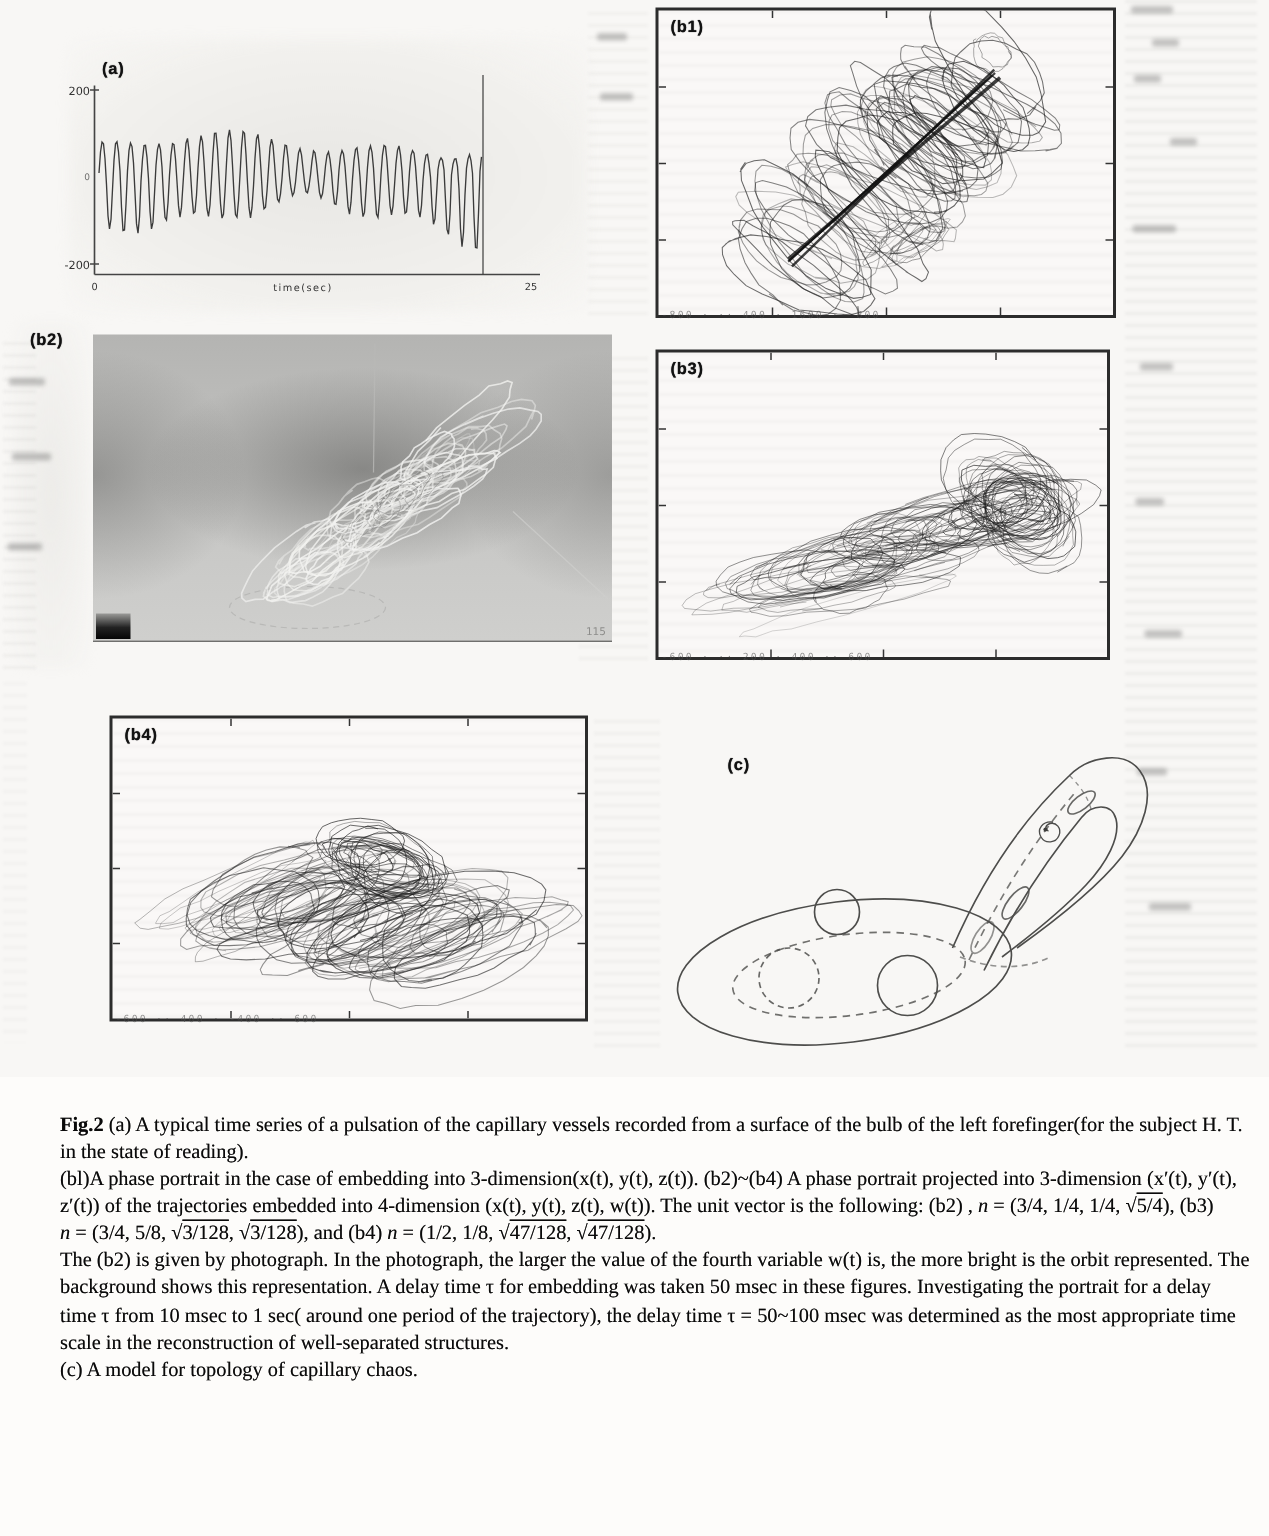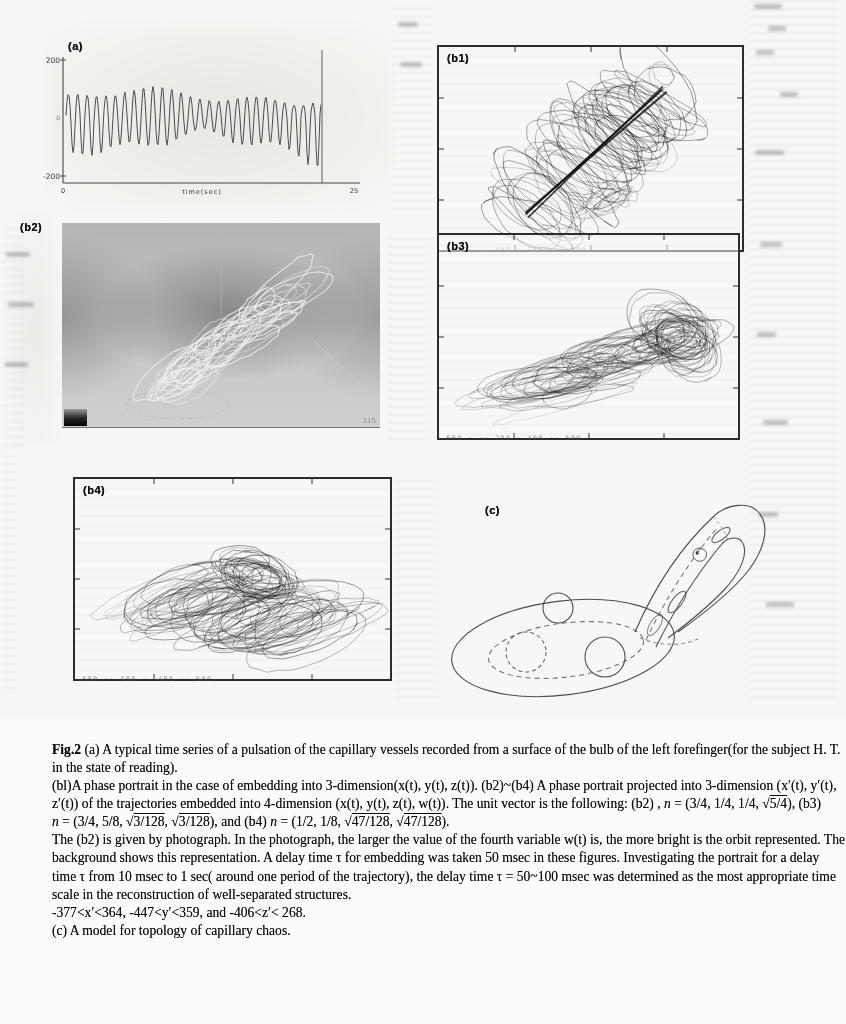--- a/index.html
+++ b/index.html
@@ -33,21 +33,21 @@
       radial-gradient(ellipse 58% 46% at 52% 44%, rgba(88,88,86,.55), rgba(0,0,0,0) 72%),
       radial-gradient(ellipse 42% 58% at 0% 46%,  rgba(104,104,102,.50), rgba(0,0,0,0) 70%),
       radial-gradient(ellipse 42% 58% at 100% 46%, rgba(104,104,102,.42), rgba(0,0,0,0) 70%),
       linear-gradient(180deg,#b4b4b2 0%,#c6c6c4 55%,#cfcfcd 100%);}
   .graybar{position:absolute;left:2px;bottom:1px;width:23px;height:17px;
            background:linear-gradient(180deg,#9a9a98 0%,#222 55%,#050505 100%);}
   .photonum{position:absolute;right:4px;bottom:2px;font-family:"DejaVu Sans",sans-serif;
             font-size:7px;color:#7d7d7b;opacity:.8;}
 
   .panelc{position:absolute;}
-  .caption{position:absolute;left:52px;top:741px;width:794px;font-size:13.6px;line-height:1.33;
+  .caption{position:absolute;left:40px;top:741px;width:794px;font-size:13.6px;line-height:1.33;
            color:#0a0a0a;text-shadow:0 0 .35px rgba(0,0,0,.55);}
   .caption p{margin:0;}
   .figlab{font-weight:bold;}
   .math{white-space:nowrap;}
   .ovl{text-decoration:overline;}
   svg{display:block;}
 </style>
 </head>
 <body>
 
@@ -92,21 +92,21 @@
       <text class="axnum" x="30" y="33" font-size="7.5" text-anchor="end">200</text>
       <text class="axnum" x="30" y="149" font-size="7.5" text-anchor="end">-200</text>
       <text class="axnum" x="30" y="90" font-size="6" text-anchor="end" opacity=".7">0</text>
       <text class="axnum" x="33" y="163" font-size="6.5" text-anchor="middle">0</text>
       <text class="axnum" x="324" y="163" font-size="6.5" text-anchor="middle">25</text>
       <text class="axnum" x="172" y="164" font-size="6.5" text-anchor="middle" letter-spacing="1">time(sec)</text>
     <polyline points="36.0,85.3 37.0,71.3 38.0,64.7 39.0,65.8 40.0,75.8 41.0,93.1 42.0,113.9 43.0,122.6 44.0,116.2 45.0,96.3 46.0,76.9 47.0,65.9 48.0,64.5 49.0,71.2 50.0,84.1 51.0,108.2 52.0,123.7 53.0,123.3 54.0,106.1 55.0,83.9 56.0,70.3 57.0,65.4 58.0,67.7 59.0,78.6 60.0,98.6 61.0,119.1 62.0,125.4 63.0,114.6 64.0,90.6 65.0,76.2 66.0,67.1 67.0,66.9 68.0,74.9 69.0,89.2 70.0,110.9 71.0,122.6 72.0,118.1 73.0,99.2 74.0,80.2 75.0,69.6 76.0,65.8 77.0,69.9 78.0,81.4 79.0,101.1 80.0,114.9 81.0,116.7 82.0,105.3 83.0,86.7 84.0,73.3 85.0,65.8 86.0,66.5 87.0,76.1 88.0,91.2 89.0,107.1 90.0,114.7 91.0,108.1 92.0,92.8 93.0,77.3 94.0,65.5 95.0,62.3 96.0,70.4 97.0,85.0 98.0,101.2 99.0,112.0 100.0,111.1 101.0,100.2 102.0,82.0 103.0,67.6 104.0,60.4 105.0,64.5 106.0,78.0 107.0,95.4 108.0,109.3 109.0,114.2 110.0,106.7 111.0,89.8 112.0,72.2 113.0,58.9 114.0,58.8 115.0,69.5 116.0,88.3 117.0,105.7 118.0,115.4 119.0,112.7 120.0,97.7 121.0,78.7 122.0,62.1 123.0,56.6 124.0,63.7 125.0,80.2 126.0,99.4 127.0,113.0 128.0,114.7 129.0,104.0 130.0,86.7 131.0,68.3 132.0,57.7 133.0,58.8 134.0,73.1 135.0,91.9 136.0,108.3 137.0,115.2 138.0,108.3 139.0,94.0 140.0,75.4 141.0,62.5 142.0,59.6 143.0,68.6 144.0,83.7 145.0,100.8 146.0,109.2 147.0,108.2 148.0,97.3 149.0,82.6 150.0,68.2 151.0,62.8 152.0,66.9 153.0,78.8 154.0,92.7 155.0,102.8 156.0,104.5 157.0,99.2 158.0,89.0 159.0,75.5 160.0,66.8 161.0,67.2 162.0,75.5 163.0,87.5 164.0,95.5 165.0,100.4 166.0,98.4 167.0,91.5 168.0,80.9 169.0,71.9 170.0,69.1 171.0,73.3 172.0,82.3 173.0,91.3 174.0,97.7 175.0,98.5 176.0,93.9 177.0,86.6 178.0,77.3 179.0,70.6 180.0,71.9 181.0,79.1 182.0,89.1 183.0,98.4 184.0,102.0 185.0,99.2 186.0,91.0 187.0,80.5 188.0,73.4 189.0,71.3 190.0,76.3 191.0,84.9 192.0,97.7 193.0,105.8 194.0,106.2 195.0,97.7 196.0,83.3 197.0,74.1 198.0,70.4 199.0,72.7 200.0,81.0 201.0,94.2 202.0,107.6 203.0,112.8 204.0,104.8 205.0,89.4 206.0,76.9 207.0,69.7 208.0,68.5 209.0,76.3 210.0,88.0 211.0,105.2 212.0,114.4 213.0,111.6 214.0,97.1 215.0,81.5 216.0,70.5 217.0,67.2 218.0,71.5 219.0,82.1 220.0,99.1 221.0,112.7 222.0,114.9 223.0,104.0 224.0,86.2 225.0,73.2 226.0,67.0 227.0,67.8 228.0,77.3 229.0,92.1 230.0,107.0 231.0,113.2 232.0,107.4 233.0,93.5 234.0,78.9 235.0,70.2 236.0,67.3 237.0,73.3 238.0,84.1 239.0,101.4 240.0,112.1 241.0,111.3 242.0,100.1 243.0,84.4 244.0,73.6 245.0,70.4 246.0,72.1 247.0,80.9 248.0,95.0 249.0,110.1 250.0,114.8 251.0,107.0 252.0,90.3 253.0,79.1 254.0,73.4 255.0,72.9 256.0,79.1 257.0,88.1 258.0,107.5 259.0,119.5 260.0,116.0 261.0,99.8 262.0,83.0 263.0,77.3 264.0,75.3 265.0,76.9 266.0,83.2 267.0,103.6 268.0,122.9 269.0,126.2 270.0,112.8 271.0,86.5 272.0,79.4 273.0,76.1 274.0,75.9 275.0,81.1 276.0,96.0 277.0,122.5 278.0,134.5 279.0,125.0 280.0,99.6 281.0,82.1 282.0,75.9 283.0,73.0 284.0,77.0 285.0,85.5 286.0,114.7 287.0,135.0 288.0,135.3 289.0,112.3 290.0,84.2 291.0,74.6" fill="none" stroke="#3b3b3b" stroke-width="0.9"></polyline>
       </svg>
   </section>
 
-  <div class="box" style="left:437px;top:5px;width:303px;height:203px;margin-top:40px;">
+  <div class="box" style="left:437px;top:5px;width:303px;height:203px;">
     <div class="boxtex"></div>
     <svg id="svg-b1" width="303" height="203" viewBox="0 0 303 203">
       <g stroke="#333" stroke-width="1">
         <line x1="76" y1="0" x2="76" y2="5"></line>
           <line x1="152" y1="0" x2="152" y2="5"></line>
           <line x1="228" y1="0" x2="228" y2="5"></line>
         <line x1="76" y1="198" x2="76" y2="203"></line>
           <line x1="152" y1="198" x2="152" y2="203"></line>
           <line x1="228" y1="198" x2="228" y2="203"></line>
         <line x1="0" y1="51" x2="5" y2="51"></line>
@@ -184,21 +184,21 @@
         <line x1="86.42704015411437" y1="167.42474830476567" x2="224.41677079629153" y2="41.67700854269788" stroke="#101010" stroke-width="1.411850566789508" opacity="0.8"></line>
         <line x1="88.96636313386261" y1="170.63683766685426" x2="223.8331892886199" y2="39.39338029269129" stroke="#101010" stroke-width="1.6318820847198368" opacity="0.8"></line>
         <line x1="87.17628105403855" y1="166.86860422650352" x2="222.12893277034163" y2="43.33676234772429" stroke="#101010" stroke-width="1.4256191047839821" opacity="0.8"></line>
         <line x1="86.64001140277833" y1="165.59079053113237" x2="227.7007379536517" y2="44.74962000595406" stroke="#101010" stroke-width="2.3011213780846447" opacity="0.8"></line>
       </svg>
     <span class="plabel" style="left:8px;top:5px;">(b1)</span>
     <span class="axfaint" style="left:2px;bottom:-4px;text-align:center;">-800 · ·· 400 · 1600 ·· 800</span>
   </div>
 
   <span class="plabel" style="left:20px;top:221px;">(b2)</span>
-  <div class="photo" style="left:62px;top:223px;width:318px;height:204px;">
+  <div class="photo" style="left:62px;top:223px;width:318px;height:204px;padding-left:28px;">
     <svg id="svg-b2" width="318" height="204" viewBox="0 0 318 204">
       <line x1="160" y1="6" x2="159" y2="92" stroke="#b9b9b7" stroke-width="0.8" opacity=".8"></line>
       <line x1="252" y1="118" x2="315" y2="176" stroke="#cfcfcd" stroke-width="0.8" opacity=".7"></line>
       <ellipse cx="115" cy="182" rx="52" ry="14" fill="none" stroke="#a8a8a6" stroke-width="0.8" stroke-dasharray="4 3" opacity=".55"></ellipse>
     <path d="M175.4 100.0L181.8 99.3L184.9 101.1L187.3 101.8L189.2 104.8L187.2 109.5L183.1 112.6L179.0 116.8L173.7 119.9L167.4 125.1L160.8 128.0L152.9 129.4L145.6 131.4L139.7 132.5L135.3 131.4L133.4 130.4L131.7 127.4L132.5 125.6L134.6 121.3L137.1 116.9L142.3 112.0L150.2 108.8L157.4 105.1L163.4 103.2L171.7 99.9L176.1 99.2L181.7 100.3" fill="none" stroke="#f3f3f1" stroke-width="1.1" opacity="0.74"></path>
         <path d="M163.0 138.7L154.8 147.6L144.8 152.9L134.6 157.0L126.8 160.8L119.8 160.5L115.2 159.4L113.7 154.8L114.6 151.5L117.2 143.7L123.3 135.8L129.3 128.4L139.5 120.0L149.4 112.1L157.4 106.0L166.9 100.8L175.6 97.5L184.2 95.1L189.1 97.1L191.4 99.3L192.3 103.7L190.6 110.8L184.8 117.8L179.1 125.9L171.3 134.3L161.9 141.9L152.5 148.5" fill="none" stroke="#f3f3f1" stroke-width="1.1" opacity="0.78"></path>
         <path d="M137.7 110.0L142.4 104.8L147.9 99.9L153.0 98.2L157.8 96.3L161.9 95.4L167.1 98.1L168.9 100.1L169.6 102.5L169.0 106.3L167.0 110.8L165.3 116.2L161.3 120.3L157.1 126.4L151.0 130.7L146.1 133.7L141.3 134.7L135.7 136.1L132.7 136.4L128.7 134.0L128.3 131.4L128.0 126.7L129.2 123.3L130.4 118.0L135.5 113.1L139.6 107.8L145.1 103.7" fill="none" stroke="#f3f3f1" stroke-width="1.1" opacity="0.45"></path>
         <path d="M165.4 106.4L169.7 100.7L177.4 95.4L185.7 90.3L196.6 83.0L206.7 76.5L218.0 69.8L227.8 66.4L237.0 62.6L243.6 60.5L246.4 59.7L248.0 60.9L247.3 63.3L244.3 68.5L237.5 73.0L228.1 80.6L219.3 86.5L209.1 92.8L197.2 98.5L186.1 104.9L178.1 108.1L169.5 109.8L164.7 110.8L161.6 111.0L162.0 108.9L165.3 104.9L170.1 99.3" fill="none" stroke="#f3f3f1" stroke-width="1.1" opacity="0.50"></path>
         <path d="M98.5 162.1L103.6 158.5L112.5 151.4L120.6 146.8L129.9 142.7L139.5 138.4L147.2 135.8L154.4 133.6L162.1 132.6L165.8 134.7L167.6 136.1L165.1 139.4L162.7 143.7L158.2 148.5L150.9 153.9L142.6 158.3L133.5 162.4L123.6 166.9L115.5 170.4L108.1 173.7L100.9 175.2L95.4 174.7L93.0 172.3L93.4 169.2L96.6 166.3L99.9 161.2L105.5 155.9" fill="none" stroke="#f3f3f1" stroke-width="1.1" opacity="0.42"></path>
         <path d="M95.9 176.7L91.5 177.8L88.3 177.2L87.7 176.4L89.1 172.9L91.2 167.5L98.0 161.7L104.6 155.1L111.0 148.9L121.1 142.8L128.5 137.2L136.8 131.0L143.8 127.0L150.2 125.2L153.1 123.7L156.9 125.8L154.9 127.7L152.3 131.3L147.9 138.5L142.8 144.8L135.3 149.6L125.2 157.1L118.1 164.5L109.5 168.4L102.0 172.6L94.4 176.7L90.8 177.2" fill="none" stroke="#f3f3f1" stroke-width="1.1" opacity="0.83"></path>
@@ -489,16 +489,15 @@
         <circle cx="267" cy="63" r="1.4" fill="#3c3c3a" stroke="none"></circle>
         <path d="M283,27 C290,34 296,42 298,52" stroke-dasharray="3 3" opacity=".6" stroke-width="0.9"></path>
       </g>
     </svg>
   </div>
 
   <section class="caption">
     <p><b class="figlab">Fig.2</b><span> (a) A typical time series of a pulsation of the capillary vessels recorded from a surface of the bulb of the left forefinger(for the subject H. T. in the state of reading).</span></p>
     <p><span>(bl)A phase portrait in the case of embedding into 3-dimension(x(t), y(t), z(t)). (b2)~(b4) A phase portrait projected into 3-dimension (x′(t), y′(t), z′(t)) of the trajectories embedded into 4-dimension (x(t), y(t), z(t), w(t)). The unit vector is the following: (b2) , </span><span class="math mathify"><i>n</i> = (3/4, 1/4, 1/4, √<span class="ovl">5/4</span>),</span><span> (b3) </span><span class="math mathify"><i>n</i> = (3/4, 5/8, √<span class="ovl">3/128</span>, √<span class="ovl">3/128</span>)</span><span>, and (b4) </span><span class="math mathify"><i>n</i> = (1/2, 1/8, √<span class="ovl">47/128</span>, √<span class="ovl">47/128</span>).</span></p>
     <p>The (b2) is given by photograph. In the photograph, the larger the value of the fourth variable w(t) is, the more bright is the orbit represented. The background shows this representation. A delay time τ for embedding was taken 50 msec in these figures. Investigating the portrait for a delay time τ from 10 msec to 1 sec( around one period of the trajectory), the delay time τ = 50~100 msec was determined as the most appropriate time scale in the reconstruction of well-separated structures.</p>
-    <p>-377&lt;x′&lt;364,  -447&lt;y′&lt;359, and -406&lt;z′&lt; 268.</p>
     <p>(c) A model for topology of capillary chaos.</p>
   </section>
 </div>
 
 </body></html>

